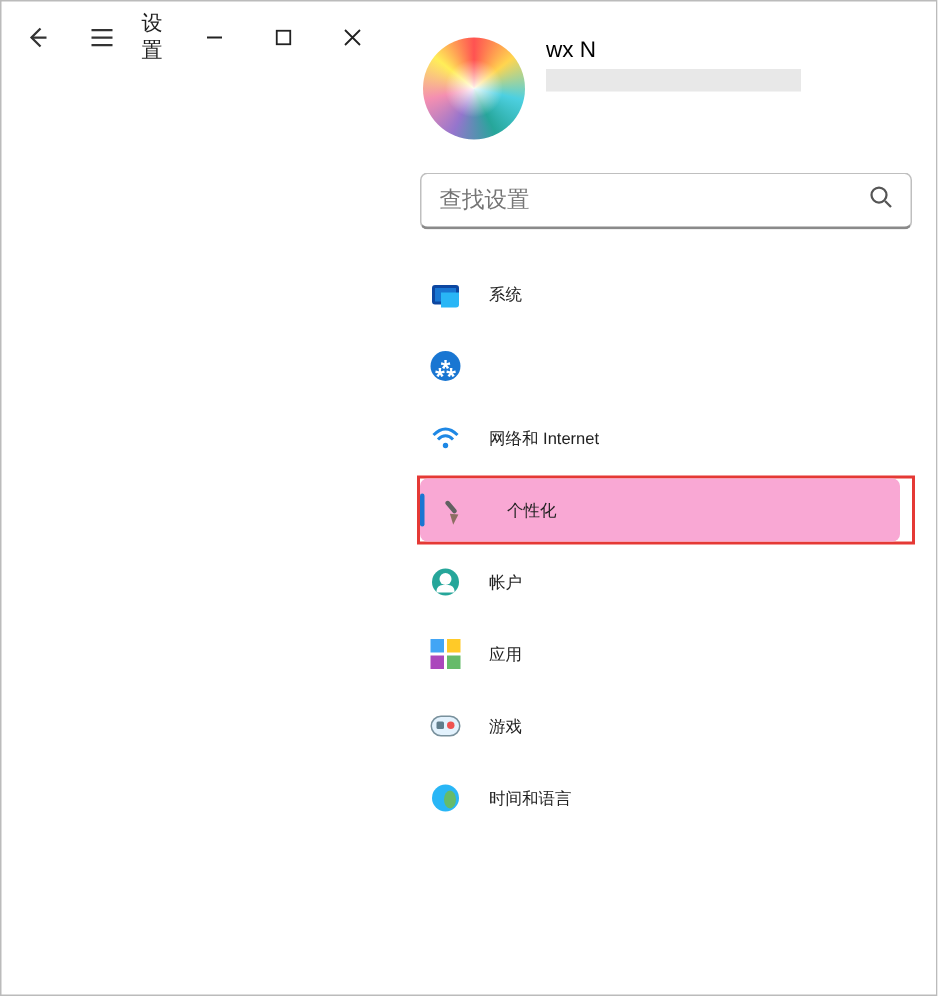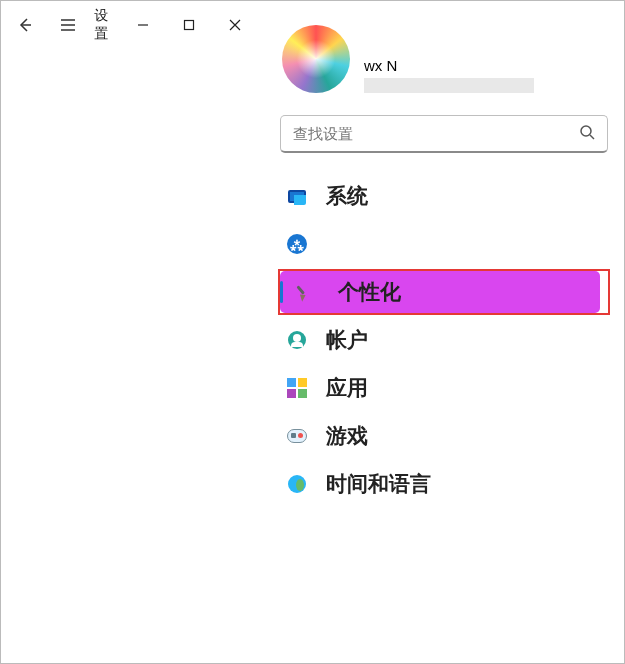--- a/index.html
+++ b/index.html
@@ -9,37 +9,37 @@
     .tb-left { display: flex; align-items: center; gap: 6px; }
     .tb-btn { width: 40px; height: 40px; display: flex; align-items: center; justify-content: center; color: #333; border-radius: 4px; }
     .tb-title { font-size: 14px; color: #222; margin-left: 2px; }
     .tb-spacer { flex: 1; }
     .win-controls { display: flex; }
     .win-btn { width: 46px; height: 32px; display: flex; align-items: center; justify-content: center; color: #222; }
 
     .content { flex: 1; display: flex; min-height: 0; }
     .sidebar { width: 360px; padding: 8px 10px 0 10px; display: flex; flex-direction: column; }
 
-    .profile { display: flex; align-items: flex-end; gap: 14px; padding: 16px 8px 22px 8px; }
+    .profile { display: flex; align-items: flex-start; gap: 14px; padding: 16px 8px 22px 8px; }
     .avatar { width: 68px; height: 68px; border-radius: 50%; background: conic-gradient(from 0deg, #ff5252, #ffd54f, #4dd0e1, #26a69a, #9575cd, #f48fb1, #ffee58, #ff5252); position: relative; overflow: hidden; }
     .avatar::after { content: ""; position: absolute; inset: 0; background: radial-gradient(circle at 50% 50%, rgba(255,255,255,0.9) 0%, rgba(255,255,255,0) 40%); }
     .profile-txt { display: flex; flex-direction: column; gap: 4px; }
     .profile-name { font-size: 15px; color: #000; font-weight: 500; }
     .profile-sub { width: 170px; height: 15px; background: #e8e8e8; }
 
     .search { display: flex; align-items: center; border: 1px solid #bfbfbf; border-bottom: 2px solid #8a8a8a; border-radius: 5px; height: 38px; padding: 0 12px; margin: 0 6px 22px 6px; background: #fff; }
     .search input { flex: 1; border: none; outline: none; font-size: 15px; color: #0c4a6e; background: transparent; }
     .search .sicon { color: #555; }
 
     .nav { display: flex; flex-direction: column; gap: 6px; padding: 0 0 0 0; }
     .nav-item { display: flex; align-items: center; height: 42px; border-radius: 5px; padding: 0 10px 0 12px; gap: 18px; position: relative; color: #222; }
-    .nav-item.sel { background: #d946ef; gap: 24px; }
+    .nav-item.sel { background: #f9a8d4; gap: 24px; }
     .nav-item.sel::before { content: ""; position: absolute; left: 0; top: 10px; bottom: 10px; width: 3px; background: #1976d2; border-radius: 3px; }
     .nav-icon { width: 22px; height: 22px; display: flex; align-items: center; justify-content: center; }
-    .nav-label { font-size: 21px; font-weight: bold; }
+    .nav-label { font-size: 11px; }
 
     .highlight { border: 2px solid #e53935; margin: -2px 4px; padding-right: 8px; }
 
     .rightpane { flex: 1; position: relative; background: #fff; overflow: hidden; }
     .device-card { position: absolute; right: 40px; top: 120px; width: 190px; height: 180px; border: 12px solid #0b1020; border-radius: 12px; background: #fff; display: flex; flex-direction: column; align-items: center; padding-top: 16px; gap: 12px; }
     .device-card .lines { width: 70%; height: 4px; background: #c7d2fe; border-radius: 2px; }
     .device-card .lines.short { width: 60%; }
     .device-card .btn { width: 60px; height: 18px; background: #1d4ed8; border-radius: 3px; margin-top: 30px; }
 
     .thumb { position: absolute; width: 190px; height: 110px; right: 40px; border-radius: 6px; }
@@ -133,20 +133,30 @@
           <div class="nav-icon">
               <div class="ic-monitor"></div>
             </div>
           <div class="nav-label">系统</div>
         </div>
         <div class="nav-item">
           <div class="nav-icon">
               <div class="ic-bt">⁂</div>
             </div>
         </div>
+        <div class="nav-item">
+          <div class="nav-icon ic-wifi">
+            <svg width="20" height="16" viewBox="0 0 20 16">
+                <path d="M2 6 Q10 -2 18 6" stroke="#1e88e5" stroke-width="2" fill="none"></path>
+                <path d="M5 9 Q10 4 15 9" stroke="#1e88e5" stroke-width="2" fill="none"></path>
+                <circle cx="10" cy="13" r="1.8" fill="#1e88e5"></circle>
+              </svg>
+          </div>
+          <div class="nav-label">网络和 Internet</div>
+        </div>
         <div class="highlight">
           <div class="nav-item sel">
             <div class="nav-icon ic-brush">
               <svg width="20" height="20" viewBox="0 0 20 20">
                   <path d="M3 17 L6 10 L10 14 Z" fill="#8d6e63"></path>
                   <rect x="8" y="2" width="3" height="10" rx="1.5" fill="#616161"></rect>
                 </svg>
             </div>
             <div class="nav-label">个性化</div>
           </div>

